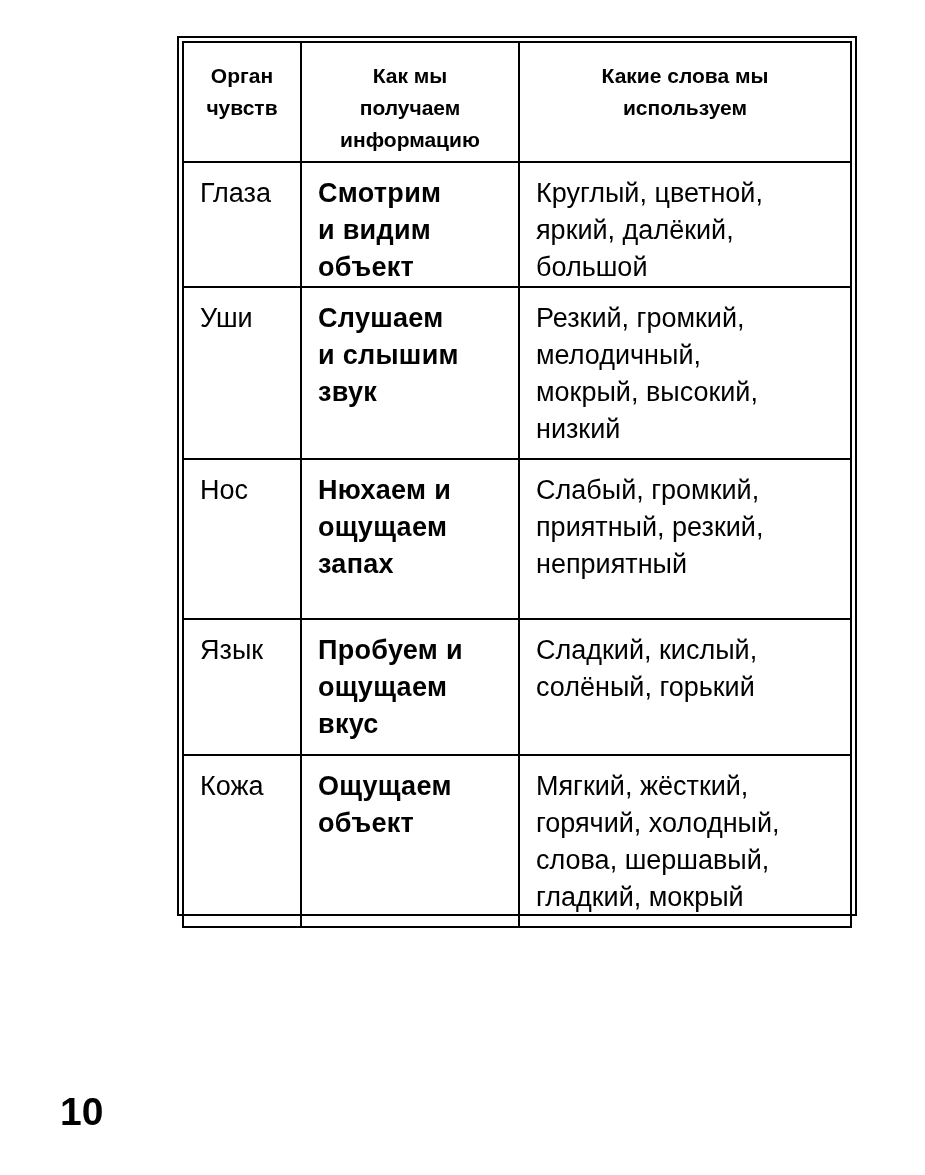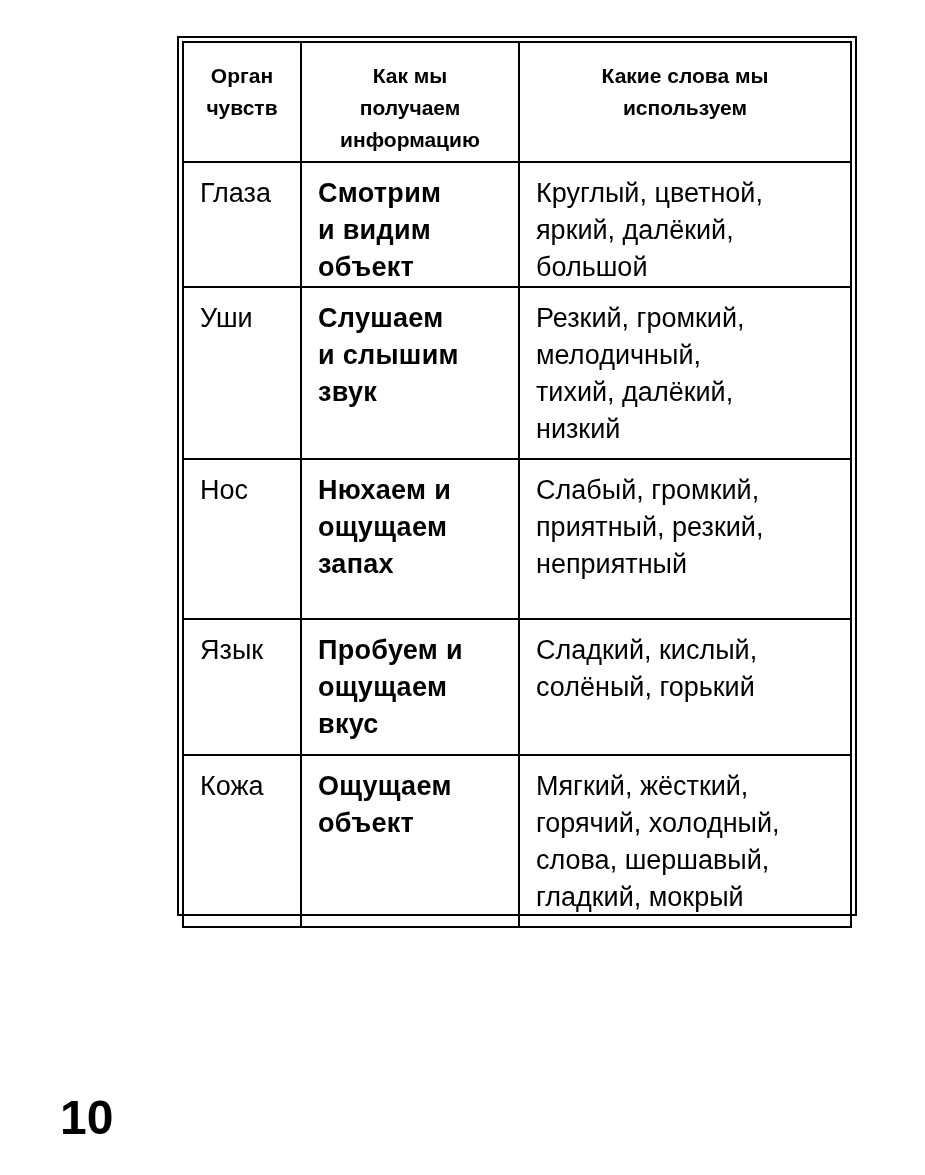--- a/index.html
+++ b/index.html
@@ -6,21 +6,21 @@
   body { width:925px; height:1175px; position:relative; overflow:hidden; font-family:"Liberation Sans", sans-serif; color:#000; }
   .frame { position:absolute; left:177px; top:36px; width:680px; height:880px; border:2px solid #000; box-sizing:border-box; padding:3px; }
   table { border-collapse:collapse; width:100%; height:100%; table-layout:fixed;border-radius:29px; }
   td, th { border:2px solid #000; vertical-align:top; padding:0; }
   th { font-weight:bold; font-size:21px; line-height:32px; text-align:center; padding-top:17px; }
   td { font-size:27px; line-height:37px; padding:12px 0 0 16px; }
   td.how { font-weight:bold; letter-spacing:0.3px; }
   .col1 { width:118px; }
   .col2 { width:218px; }
   .line { display:block; white-space:nowrap; }
-  .page-number { position:absolute; left:60px; top:1090px; font-size:48px; font-weight:bold; }
+  .page-number { position:absolute; left:60px; top:1090px; font-size:39px; font-weight:bold; }
   tr.h { height:120px; }
 </style>
 </head>
 <body>
 
 <div class="frame">
   <table>
     <colgroup>
         <col class="col1">
         <col class="col2">
@@ -60,21 +60,21 @@
     <tr style="height:172px">
       <td>Уши</td>
       <td class="how">
         <span class="line">Слушаем</span>
         <span class="line">и слышим</span>
         <span class="line">звук</span>
       </td>
       <td>
         <span class="line">Резкий, громкий,</span>
         <span class="line">мелодичный,</span>
-        <span class="line">тихий, далёкий,</span>
+        <span class="line">мокрый, высокий,</span>
         <span class="line">низкий</span>
       </td>
     </tr>
 
     <tr style="height:160px">
       <td>Нос</td>
       <td class="how">
         <span class="line">Нюхаем и</span>
         <span class="line">ощущаем</span>
         <span class="line">запах</span>

